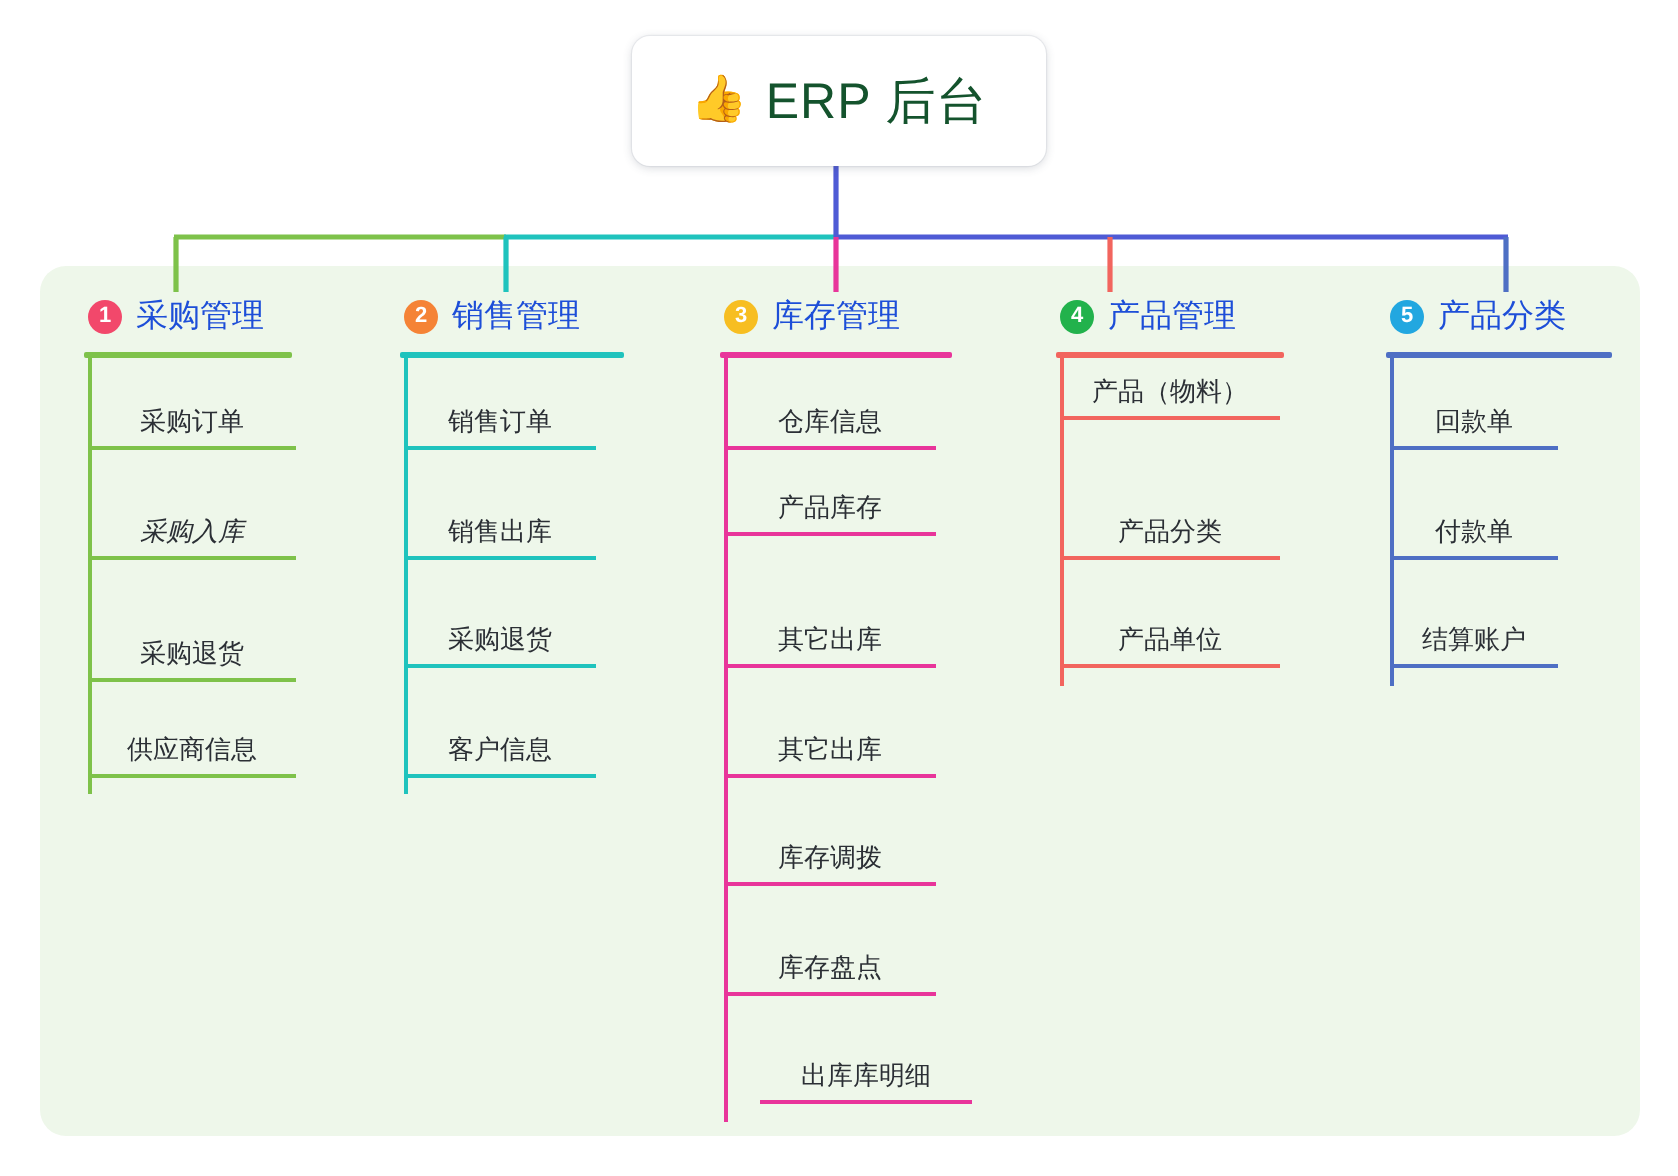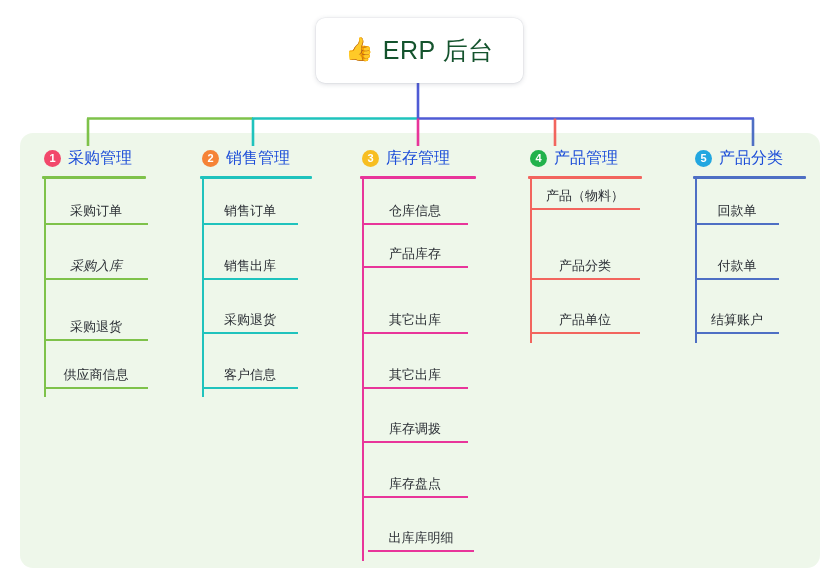--- a/index.html
+++ b/index.html
@@ -189,21 +189,21 @@
           <div class="item-rule" style="background: rgb(232, 53, 154);"></div>
         </div>
         <div class="item" style="left: 2px; top: 251px; width: 106px;">
           <div class="item-label">库存调拨</div>
           <div class="item-rule" style="background: rgb(232, 53, 154);"></div>
         </div>
         <div class="item" style="left: 2px; top: 305.5px; width: 106px;">
           <div class="item-label">库存盘点</div>
           <div class="item-rule" style="background: rgb(232, 53, 154);"></div>
         </div>
-        <div class="item" style="left: 8px; top: 360px; width: 106px;">
+        <div class="item" style="left: 20px; top: 360px; width: 106px;">
           <div class="item-label">出库库明细</div>
           <div class="item-rule" style="background: rgb(232, 53, 154);"></div>
         </div>
       </div>
       <div class="col" style="left: 528px;">
         <div class="col-head">
           <div class="badge" style="background: rgb(34, 178, 76);">4</div>
           <div class="col-title">产品管理</div>
         </div>
         <div class="head-rule" style="background: rgb(242, 101, 94); width: 114px;"></div>

